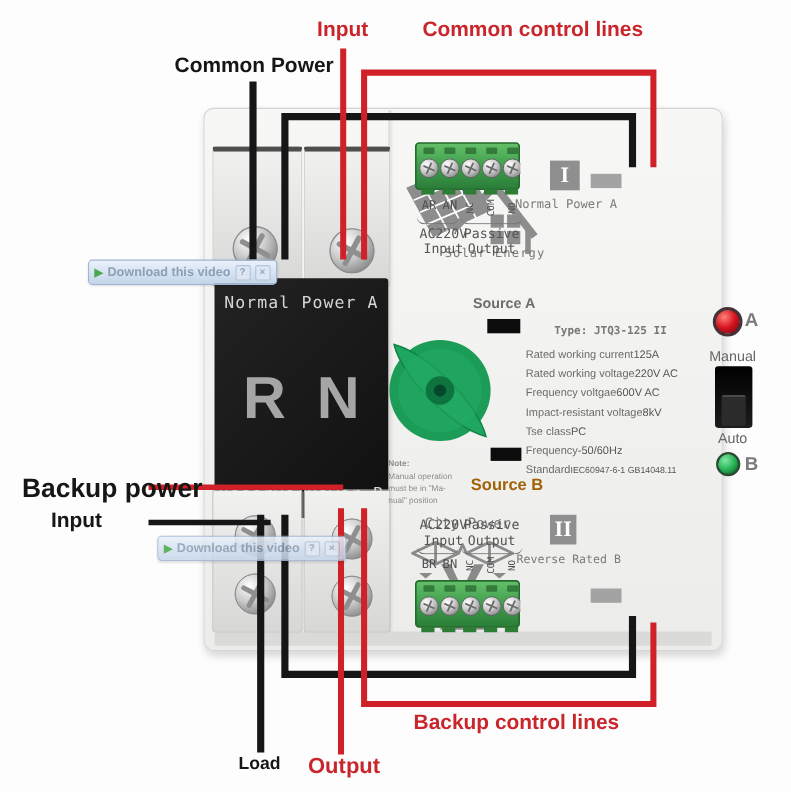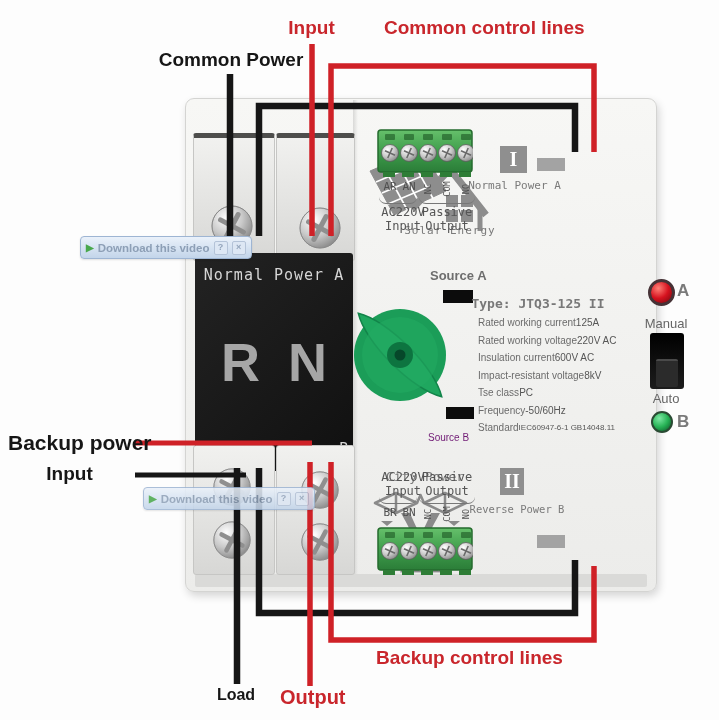--- a/index.html
+++ b/index.html
@@ -174,37 +174,43 @@
   <svg class="abs" style="left:335px;top:290px" width="130" height="130" viewBox="0 0 130 130">
     <circle cx="65" cy="65" r="46" fill="#1b9d58"></circle>
     <g transform="rotate(-45 65 65)">
       <path d="M65,6 C81,32 81,98 65,124 C49,98 49,32 65,6 Z" fill="#1fa75f" stroke="#12844a" stroke-width="1.5"></path>
     </g>
     <circle cx="65" cy="65" r="38" fill="#23ab63" opacity="0.55"></circle>
     <circle cx="65" cy="65" r="13" fill="#0d7440"></circle>
     <circle cx="65" cy="65" r="5.5" fill="#06472a"></circle>
   </svg>
 
+  <div class="abs note" style="left:353px;top:417px;width:84px">
+    <div style="font-weight:bold">Note:</div>
+    <div>Manual operation</div>
+    <div>must be in "Ma-</div>
+    <div>nual" position</div>
+  </div>
 
   <div class="abs" style="left:446px;top:407px;width:28px;height:12px;background:#0c0c0c"></div>
-  <div class="abs" style="left:428px;top:432px;width:70px;font-size:10px;font-weight:400;color:#701a75">Source B</div>
-
-  <div class="abs mono ctr" style="left:468px;top:296px;width:140px;font-size:13px;font-weight:bold;color:#787878">Type: JTQ3-125 II</div>
+  <div class="abs" style="left:428px;top:432px;width:70px;font-size:15px;font-weight:700;color:#a16207">Source B</div>
+
+  <div class="abs mono ctr" style="left:485px;top:296px;width:140px;font-size:10px;font-weight:bold;color:#787878">Type: JTQ3-125 II</div>
 
   <div class="abs" style="left:478px;top:318px;width:158px">
     <div class="spec">
         <span class="sl">Rated working current</span>
         <span class="sv">125A</span>
       </div>
     <div class="spec">
         <span class="sl">Rated working voltage</span>
         <span class="sv">220V AC</span>
       </div>
     <div class="spec">
-        <span class="sl">Insulation current</span>
+        <span class="sl">Frequency voltgae</span>
         <span class="sv">600V AC</span>
       </div>
     <div class="spec">
         <span class="sl">Impact-resistant voltage</span>
         <span class="sv">8kV</span>
       </div>
     <div class="spec">
         <span class="sl">Tse class</span>
         <span class="sv">PC</span>
       </div>
@@ -246,21 +252,21 @@
     <g fill="#8a8a8a">
       <polygon points="8,33 20,33 14,38"></polygon>
         <polygon points="8,42 20,42 14,47"></polygon>
         <polygon points="8,51 20,51 14,56"></polygon>
       <polygon points="75,33 87,33 81,38"></polygon>
         <polygon points="75,42 87,42 81,47"></polygon>
         <polygon points="75,51 87,51 81,56"></polygon>
     </g>
   </svg>
   <div class="abs secbox" style="left:500px;top:468px;width:24px;height:27px">II</div>
-  <div class="abs mono gry ctr" style="left:468px;top:503px;width:98px;font-size:10.5px">Reverse Power B</div>
+  <div class="abs mono gry ctr" style="left:468px;top:503px;width:98px;font-size:10.5px">Reverse Rated B</div>
 
   <div class="abs grp" style="left:372px;top:470px;width:62px">AC220V</div>
   <div class="abs grp" style="left:372px;top:484px;width:62px">Input</div>
   <div class="abs grp" style="left:414px;top:470px;width:66px">Passive</div>
   <div class="abs grp" style="left:414px;top:484px;width:66px">Output</div>
   <div class="abs brace" style="left:379px;top:497px;width:38px"></div>
   <div class="abs brace" style="left:419px;top:497px;width:56px"></div>
   <div class="abs tlab" style="left:381px;top:506px;width:18px">BR</div>
   <div class="abs tlab" style="left:400px;top:506px;width:18px">BN</div>
   <div class="abs vlab" style="left:420px;top:503px">NC</div>
@@ -308,21 +314,21 @@
       <path d="M331,462 V640 H594 V566"></path>
     </g>
     <g stroke="#cf2127" stroke-width="5" fill="none">
       <path d="M135,443 H312"></path>
     </g>
   </svg>
 
   <div class="abs ann red" style="left:284px;top:17px;width:55px">Input</div>
   <div class="abs ann red" style="left:384px;top:17px;width:188px">Common control lines</div>
   <div class="abs ann" style="left:157px;top:49px;width:148px">Common Power</div>
-  <div class="abs ann" style="left:8px;top:431px;width:132px;font-size:21px">Backup power</div>
+  <div class="abs ann" style="left:20px;top:431px;width:132px;font-size:24px">Backup power</div>
   <div class="abs ann" style="left:42px;top:463px;width:55px">Input</div>
   <div class="abs ann" style="left:210px;top:686px;width:52px;font-size:16px">Load</div>
   <div class="abs ann red" style="left:280px;top:686px;width:64px;font-size:20px">Output</div>
   <div class="abs ann red" style="left:376px;top:647px;width:172px">Backup control lines</div>
 
   <div class="abs banner" style="left:80px;top:236px">
     <span class="play">▶</span>
     <span>Download this video</span>
     <span class="bbtn">?</span>
     <span class="bbtn">×</span>

